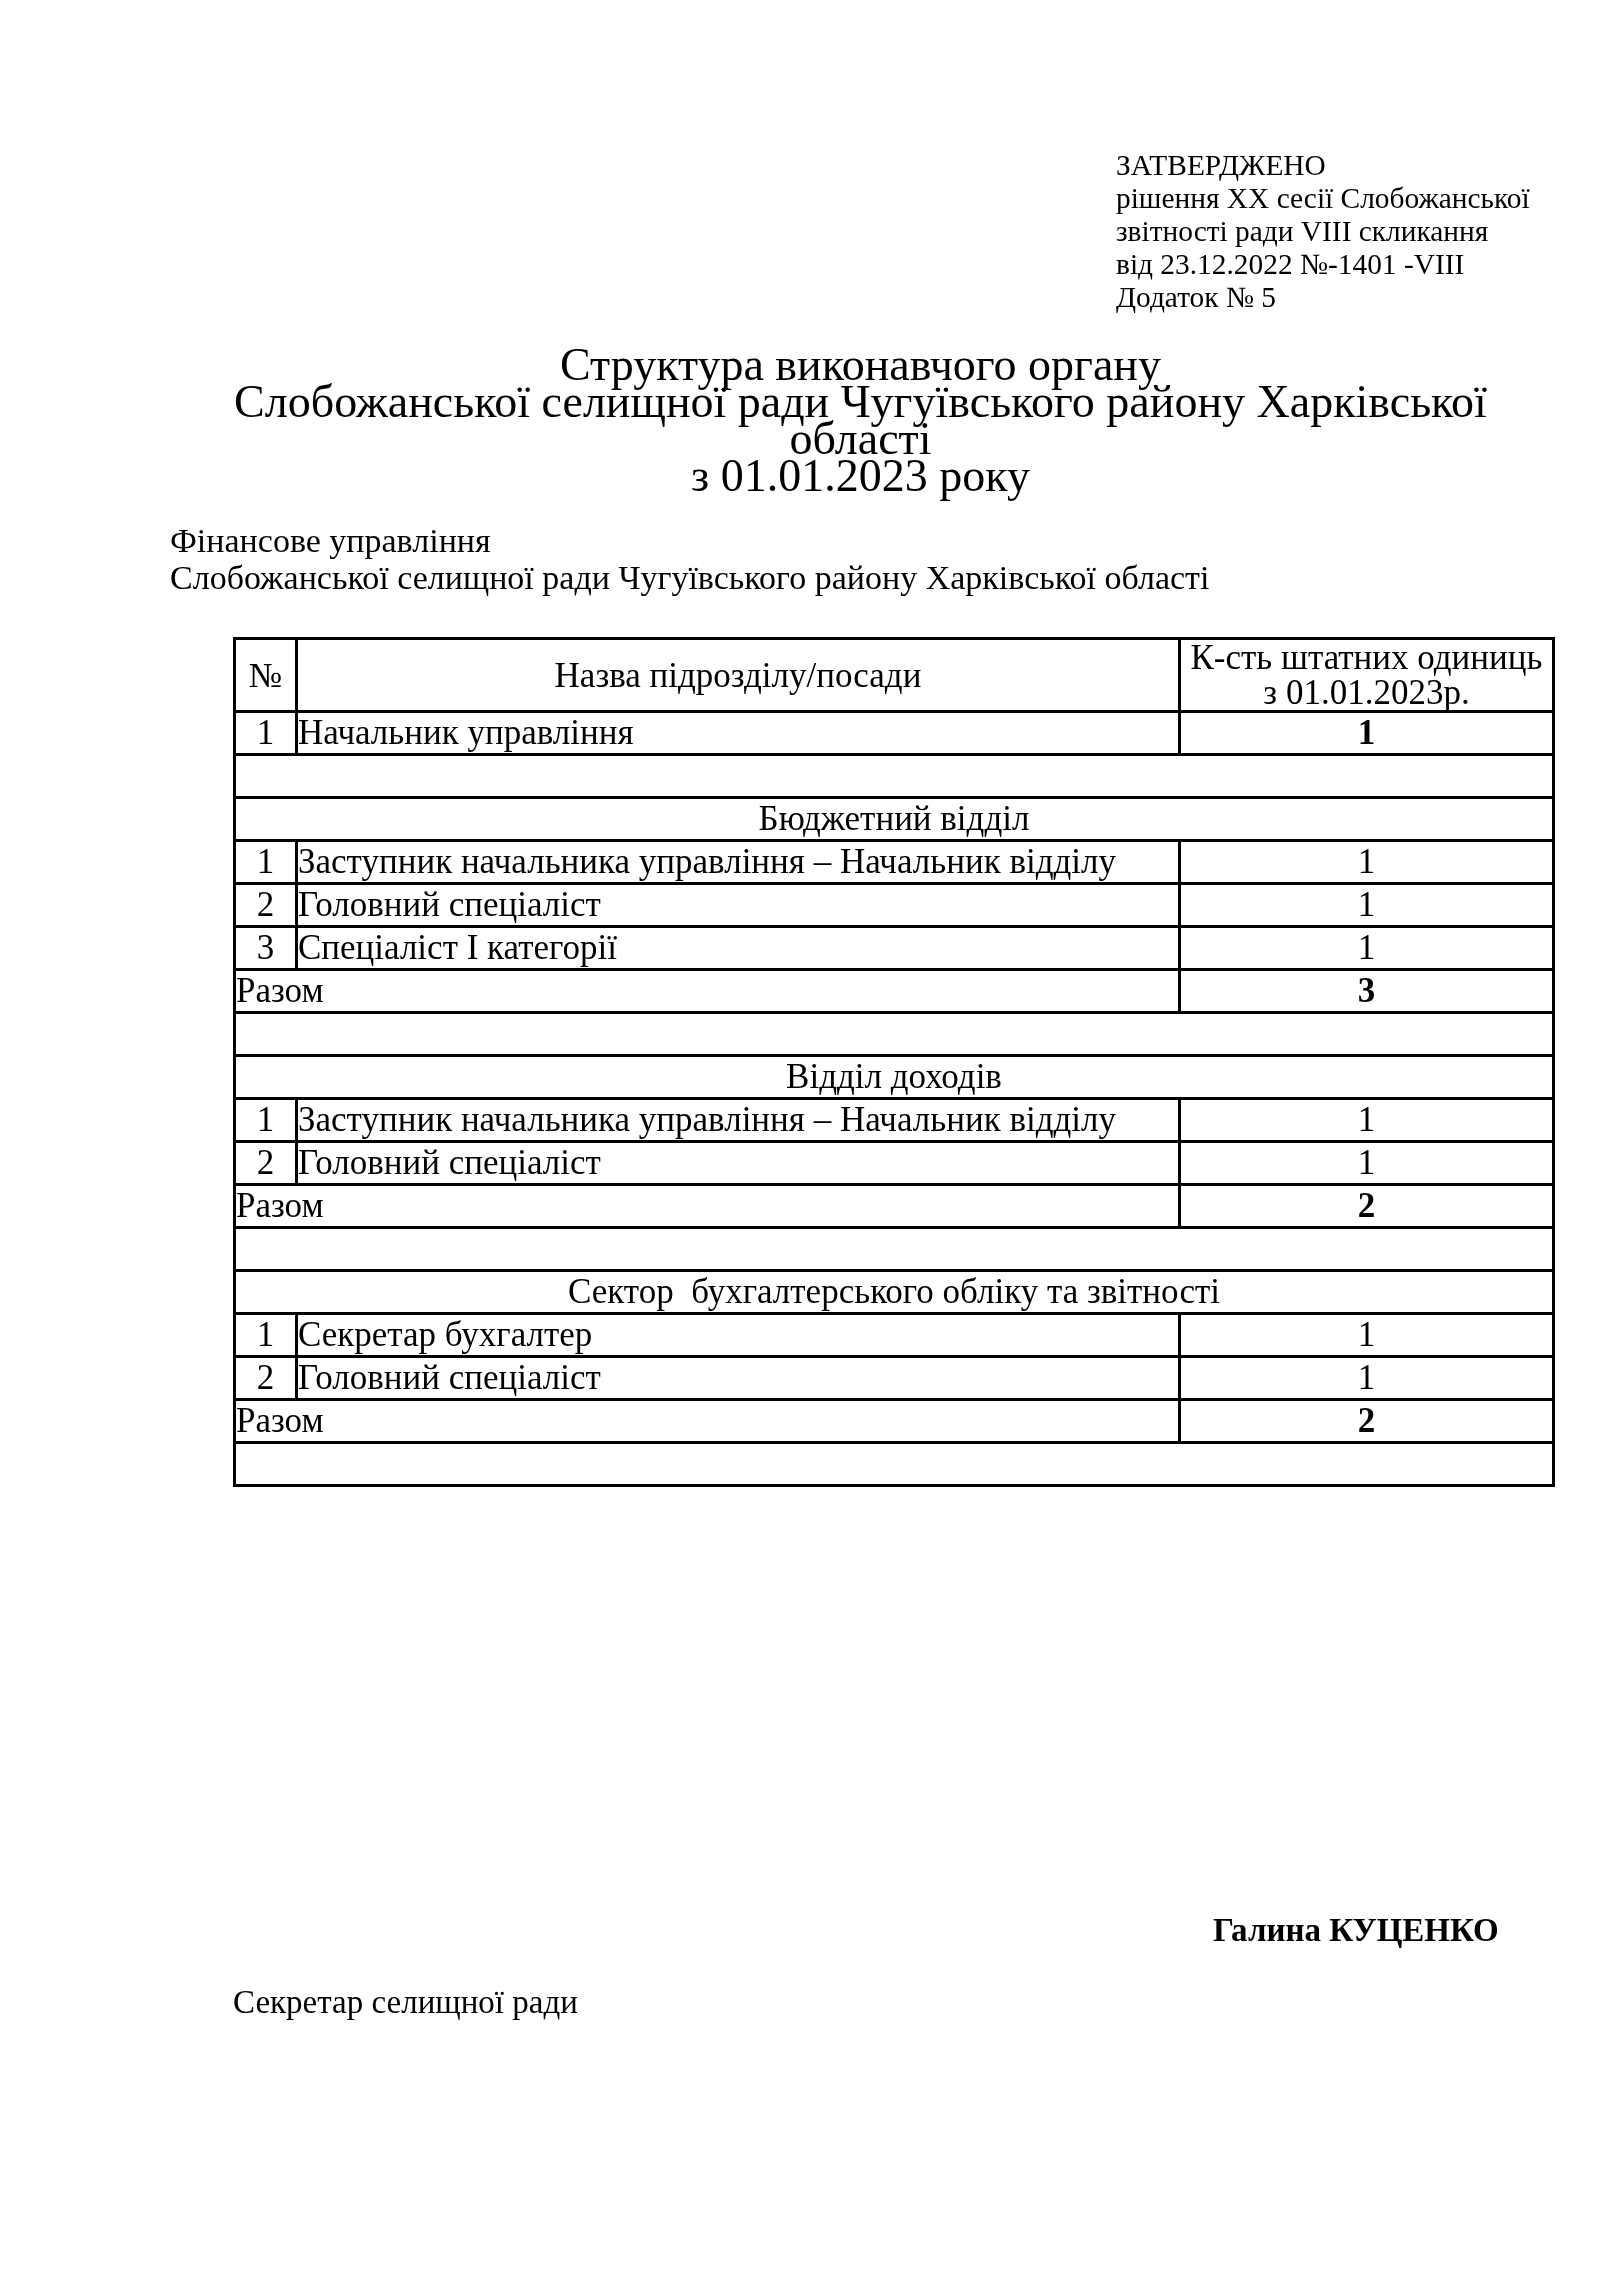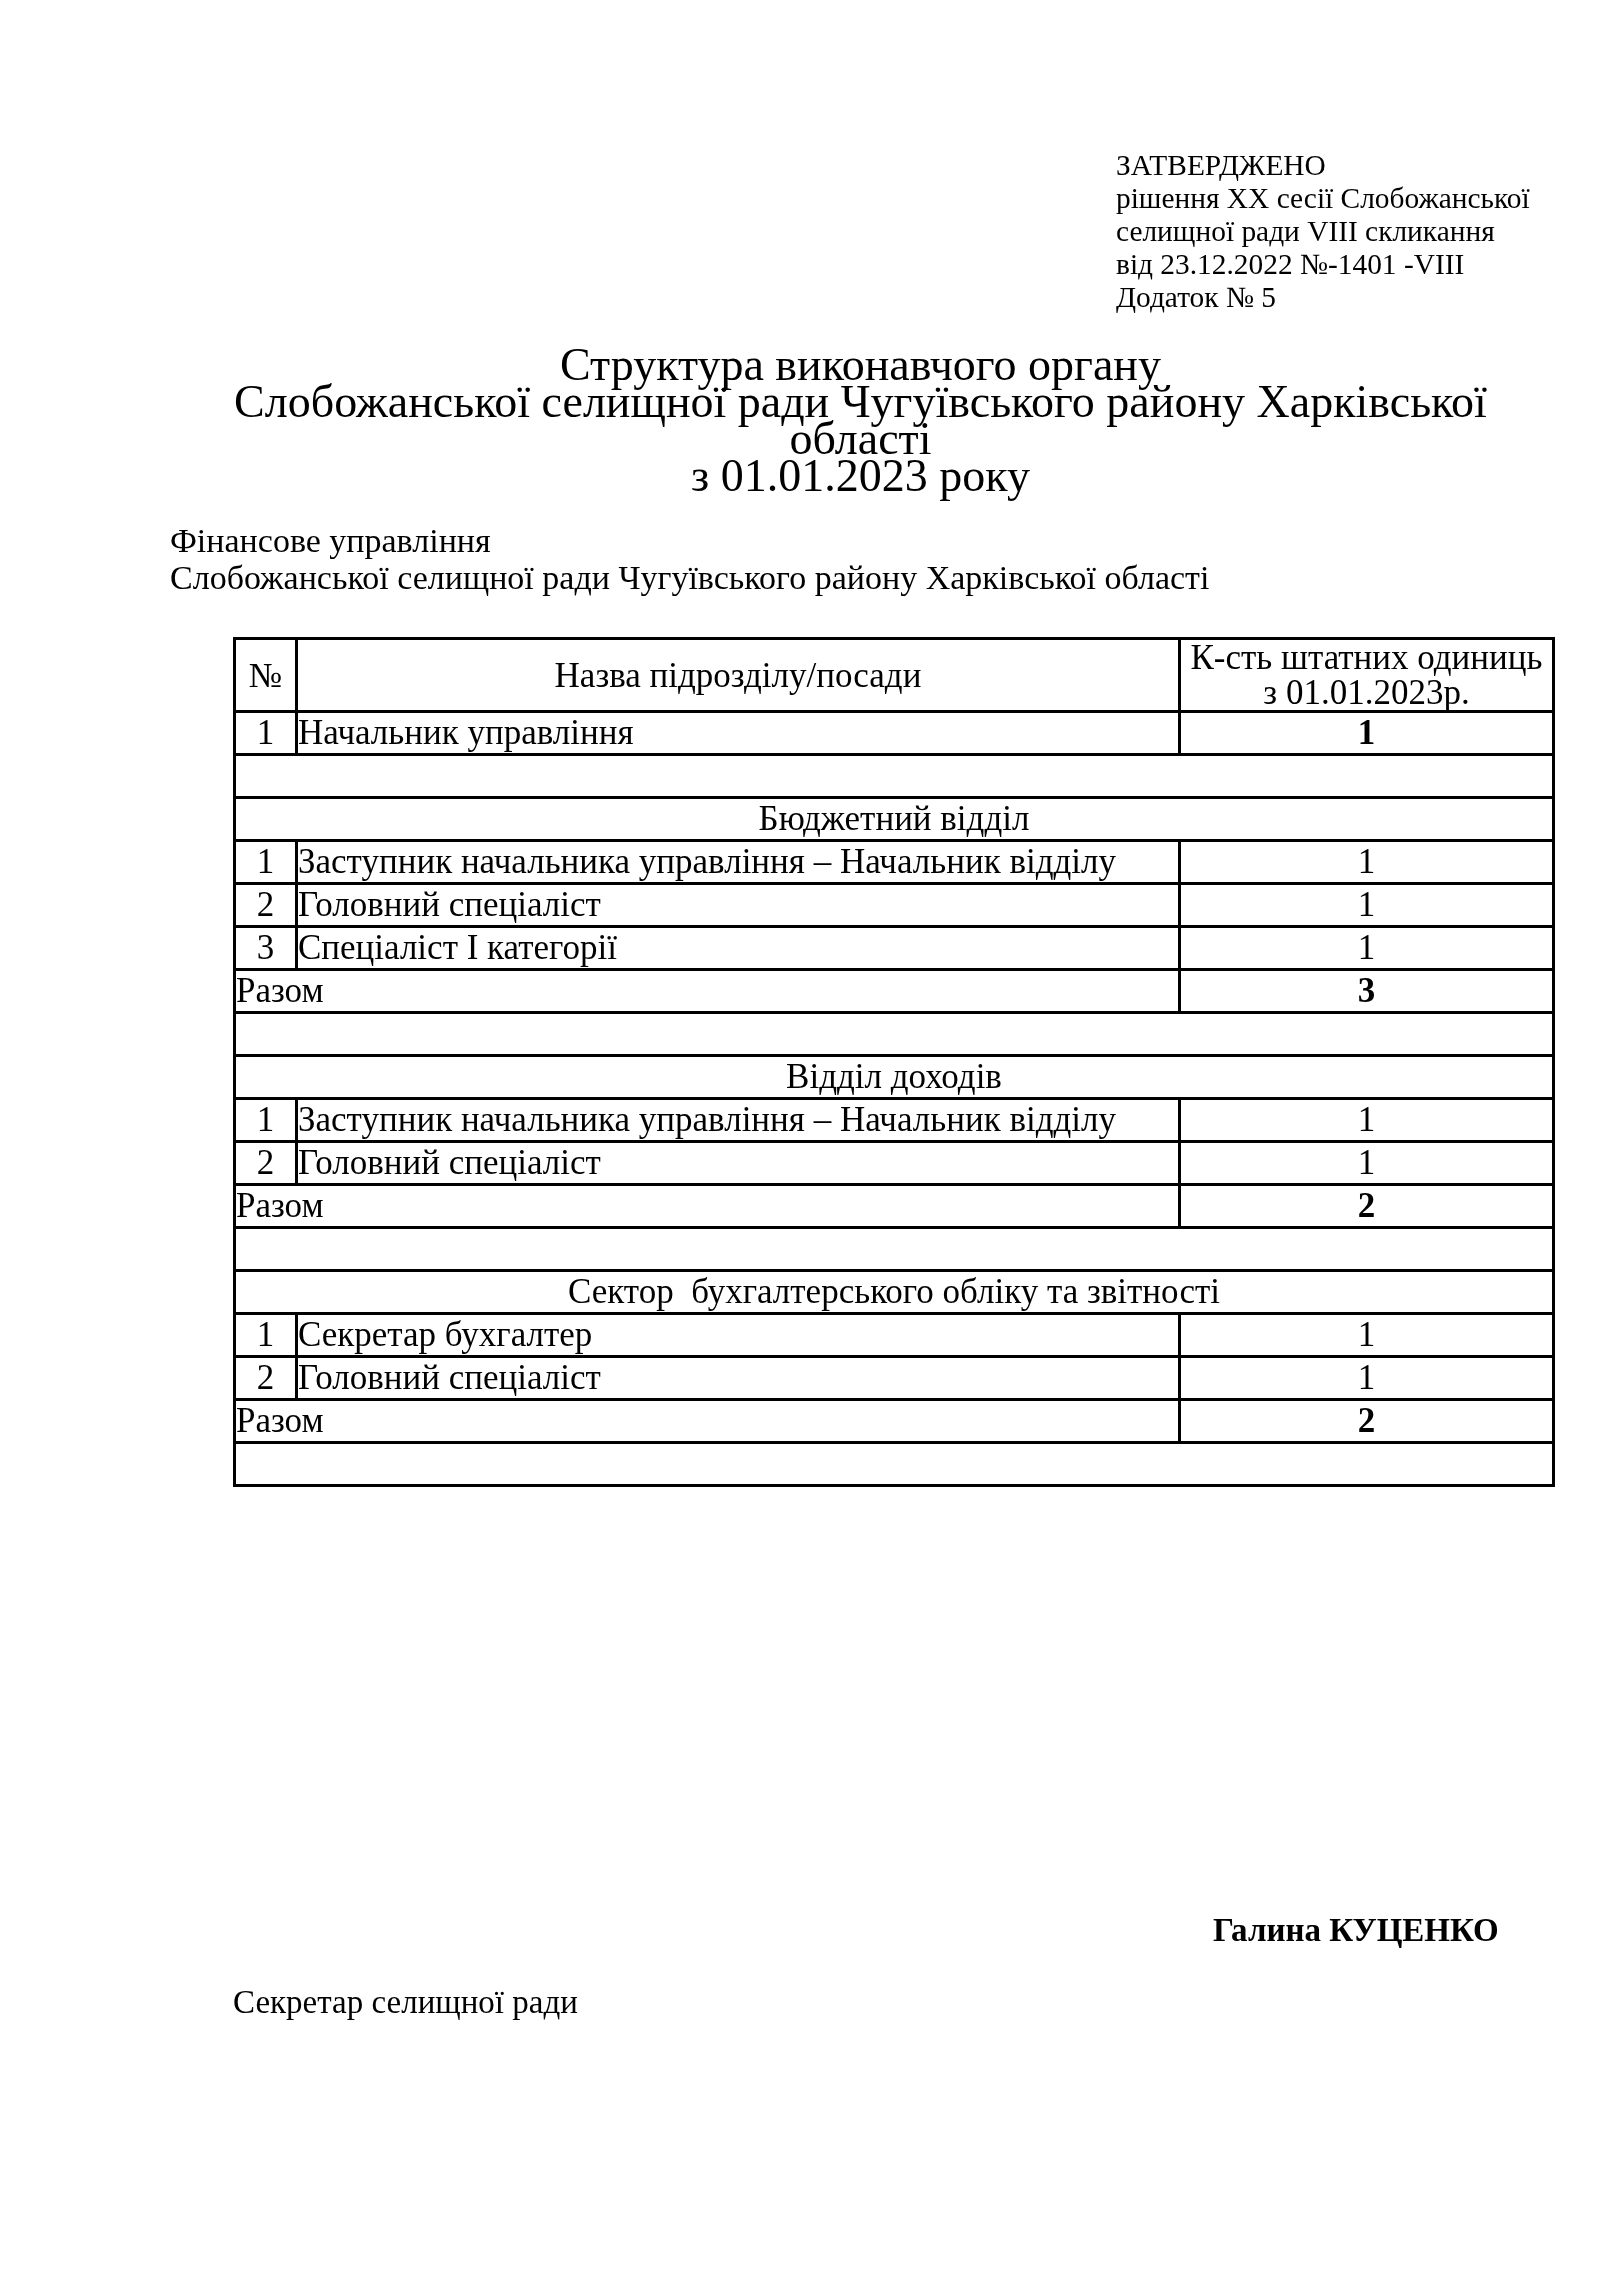--- a/index.html
+++ b/index.html
@@ -48,21 +48,21 @@
   .sig-right{position:absolute;left:1213px;top:1912px;font-size:33px;line-height:37px;font-weight:bold;}
 </style>
 </head>
 <body>
 
 <div class="page">
 
   <div class="approval">
     <div>ЗАТВЕРДЖЕНО</div>
     <div>рішення XX сесії Слобожанської</div>
-    <div>селищної ради VIII скликання</div>
+    <div>звітності ради VIII скликання</div>
     <div>від 23.12.2022 №-1401 -VIII</div>
     <div>Додаток № 5</div>
   </div>
 
   <div class="title-block">
     <div>Структура виконавчого органу</div>
     <div>Слобожанської селищної ради Чугуївського району Харківської області</div>
     <div>з 01.01.2023 року</div>
   </div>
 

